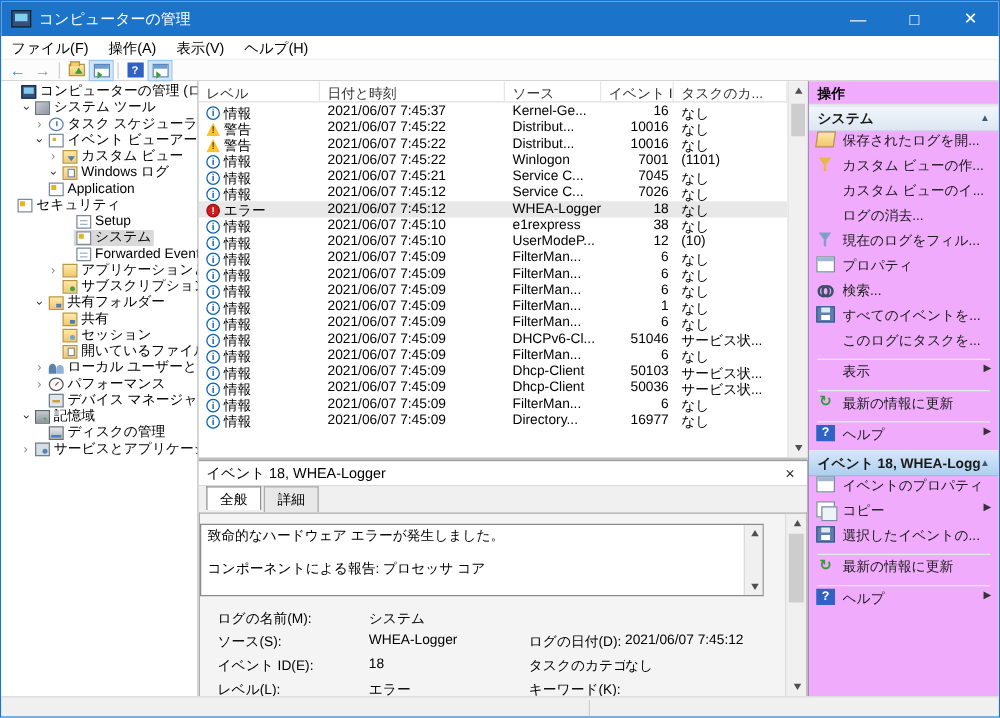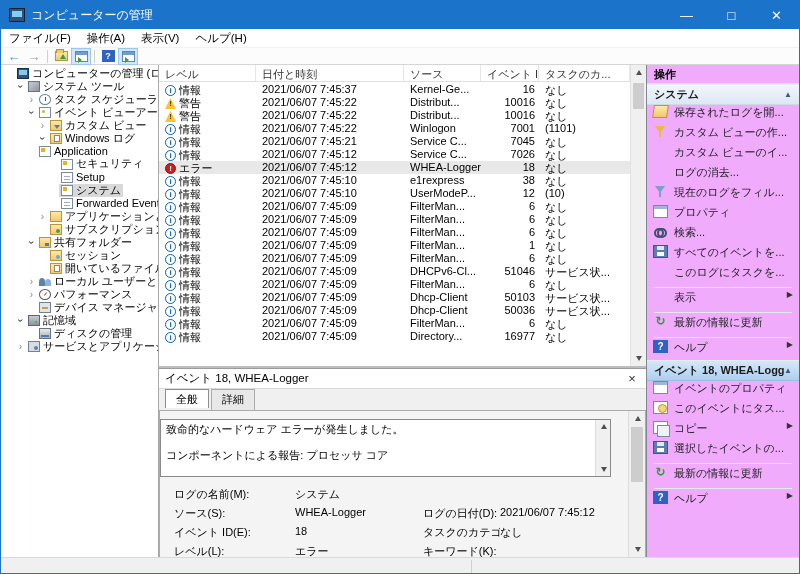--- a/index.html
+++ b/index.html
@@ -234,21 +234,21 @@
             <span class="tree-label">Windows ログ</span>
           </span>
         </div>
         <div class="tree-row" style="padding-left: 25px; text-align: right;">
           <span class="exp"></span>
           <span class="tree-label-wrap">
             <span class="ti ti-logapp"></span>
             <span class="tree-label">Application</span>
           </span>
         </div>
-        <div class="tree-row" style="padding-left: 47px; font-family: Liberation Mono, monospace;">
+        <div class="tree-row" style="">
           <span class="exp"></span>
           <span class="tree-label-wrap">
             <span class="ti ti-logapp"></span>
             <span class="tree-label">セキュリティ</span>
           </span>
         </div>
         <div class="tree-row" style="padding-left: 47px;">
           <span class="exp"></span>
           <span class="tree-label-wrap">
             <span class="ti ti-log"></span>
@@ -281,20 +281,27 @@
           <span class="tree-label-wrap">
             <span class="ti ti-subscription"></span>
             <span class="tree-label">サブスクリプション</span>
           </span>
         </div>
         <div class="tree-row" style="padding-left: 25px;">
           <span class="exp open">›</span>
           <span class="tree-label-wrap">
             <span class="ti ti-sharedfolder"></span>
             <span class="tree-label">共有フォルダー</span>
+          </span>
+        </div>
+        <div class="tree-row" style="padding-left: 36px;">
+          <span class="exp"></span>
+          <span class="tree-label-wrap">
+            <span class="ti ti-share"></span>
+            <span class="tree-label">共有</span>
           </span>
         </div>
         <div class="tree-row" style="padding-left: 36px;">
           <span class="exp"></span>
           <span class="tree-label-wrap">
             <span class="ti ti-session"></span>
             <span class="tree-label">セッション</span>
           </span>
         </div>
         <div class="tree-row" style="padding-left: 36px;">
@@ -694,24 +701,20 @@
           </div>
           <div class="sec-h selected">
             <span class="sec-title">イベント 18, WHEA-Logger</span>
             <span class="sec-arrow">▲</span>
           </div>
           <div class="action-item">
             <span class="ai ai-properties"></span>
             <span class="lbl">イベントのプロパティ</span>
           </div>
           <div class="action-item">
-            <span class="ai ai-task"></span>
-            <span class="lbl">このイベントにタス...</span>
-          </div>
-          <div class="action-item">
             <span class="ai ai-copy"></span>
             <span class="lbl">コピー</span>
             <span class="submenu-arrow">▶</span>
           </div>
           <div class="action-item">
             <span class="ai ai-save"></span>
             <span class="lbl">選択したイベントの...</span>
           </div>
           <div class="action-sep"></div>
           <div class="action-item">

